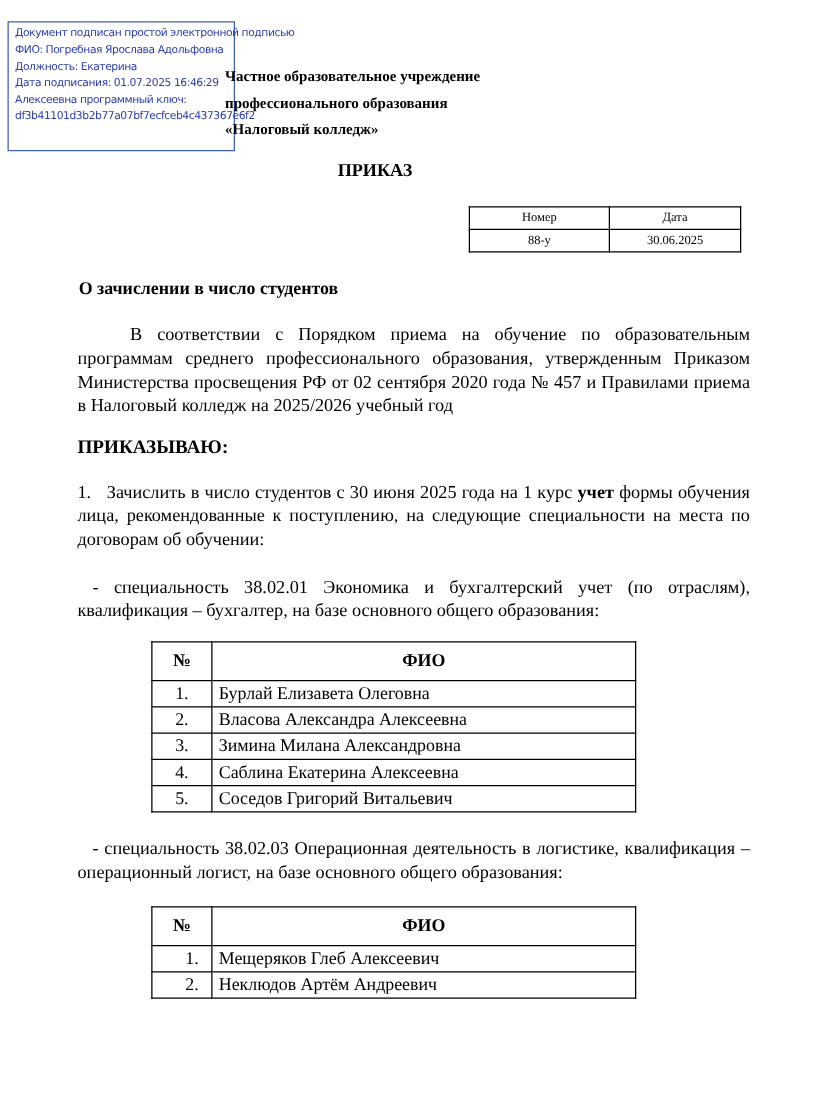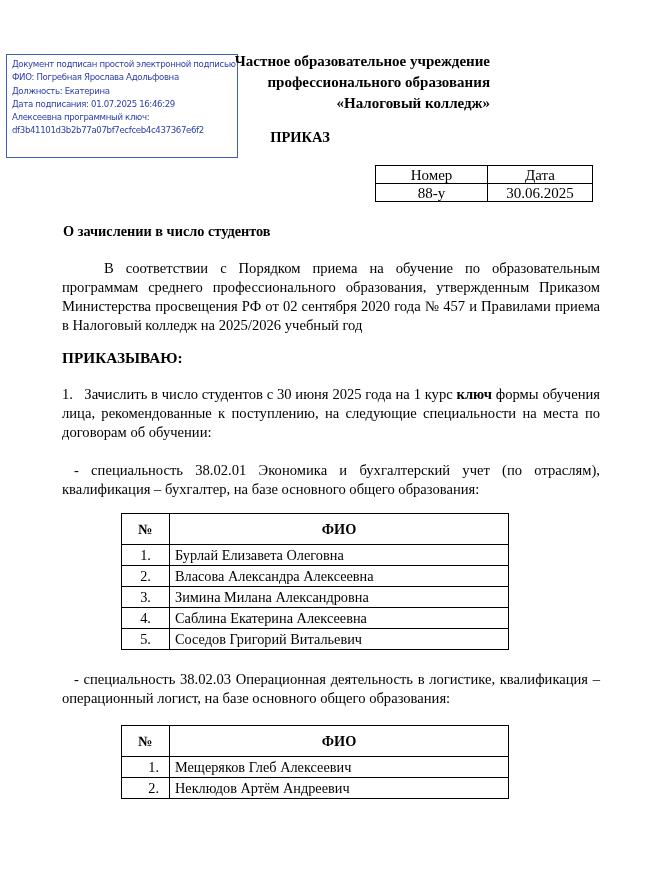--- a/index.html
+++ b/index.html
@@ -1,27 +1,27 @@
 <!DOCTYPE html>
 <html><head>
 <meta charset="utf-8">
 <style>
   html, body { margin:0; padding:0; background:#ffffff; }
   body { width:650px; height:886px; position:relative; overflow:hidden;
          font-family:"Liberation Serif", serif; color:#000; }
   .abs { position:absolute; }
-  .sig { left:6px; top:17px; width:232px; height:104px; border:1px solid #3f5fb0;
+  .sig { left:6px; top:17px; width:182px; height:104px; border:1px solid #3f5fb0;
          box-sizing:border-box; padding:3px 0 0 5px;
          font-family:"DejaVu Sans", sans-serif; font-size:8.6px; line-height:13.3px; color:#2c3ea8;
-         letter-spacing:-0.35px; white-space:nowrap;margin-top:37px; }
+         letter-spacing:-0.35px; white-space:nowrap; }
   .sig div { transform-origin:left; }
-  .org { left:180px; width:310px; text-align:right; font-weight:bold; font-size:15px; line-height:21px; top:51px; }
+  .org { left:180px; width:310px; text-align:left; font-weight:bold; font-size:12px; line-height:21px; top:51px; }
   .title { left:0; width:600px; text-align:center; font-weight:bold; font-size:14.5px; top:129px; }
   table { border-collapse:collapse; }
-  .numtab { left:375px; top:165px; width:218px; font-size:15px; }
+  .numtab { left:375px; top:165px; width:218px; font-size:10px; }
   .numtab td { border:1px solid #000; text-align:center; height:17px; padding:0; line-height:16px; }
   .subject { left:63px; top:223px; font-weight:bold; font-size:14.3px; }
   .para { left:62px; width:538px; font-size:14.6px; line-height:19px; text-align:justify; }
   .para .ind { display:inline-block; width:42px; }
   .order { left:62px; top:349px; font-weight:bold; font-size:15.3px; }
   .stab { left:121px; width:388px; font-size:14.3px; }
   .stab td, .stab th { border:1px solid #000; padding:0; }
   .stab th { font-weight:bold; height:30px; }
   .stab td { height:20px; line-height:19px; }
   .stab .c1 { width:47px; text-align:center; }
@@ -60,21 +60,21 @@
   </tr>
 </tbody>
   </table>
 
 <div class="abs subject">О зачислении в число студентов</div>
 
 <div class="abs para" style="top:259px"><span class="ind"></span><span>В соответствии с Порядком приема на обучение по образовательным программам среднего профессионального образования, утвержденным Приказом Министерства просвещения РФ от 02 сентября 2020 года № 457 и Правилами приема в Налоговый колледж на 2025/2026 учебный год</span></div>
 
 <div class="abs order">ПРИКАЗЫВАЮ:</div>
 
-<div class="abs para" style="top:385px"><span style="white-space:pre-wrap">1.   Зачислить в число студентов с 30 июня 2025 года на 1 курс </span><b>ключ</b><span> формы обучения лица, рекомендованные к поступлению, на следующие специальности на места по договорам об обучении:</span></div>
+<div class="abs para" style="top:385px"><span style="white-space:pre-wrap">1.   Зачислить в число студентов с 30 июня 2025 года на 1 курс </span><b>учет</b><span> формы обучения лица, рекомендованные к поступлению, на следующие специальности на места по договорам об обучении:</span></div>
 
 <div class="abs para" style="top:461px; text-indent:12px">- специальность 38.02.01 Экономика и бухгалтерский учет (по отраслям), квалификация – бухгалтер, на базе основного общего образования:</div>
 
 <table class="abs stab" style="top:513px">
   <tbody>
       <tr>
     <th class="c1">№</th>
     <th>ФИО</th>
   </tr>
   <tr>

